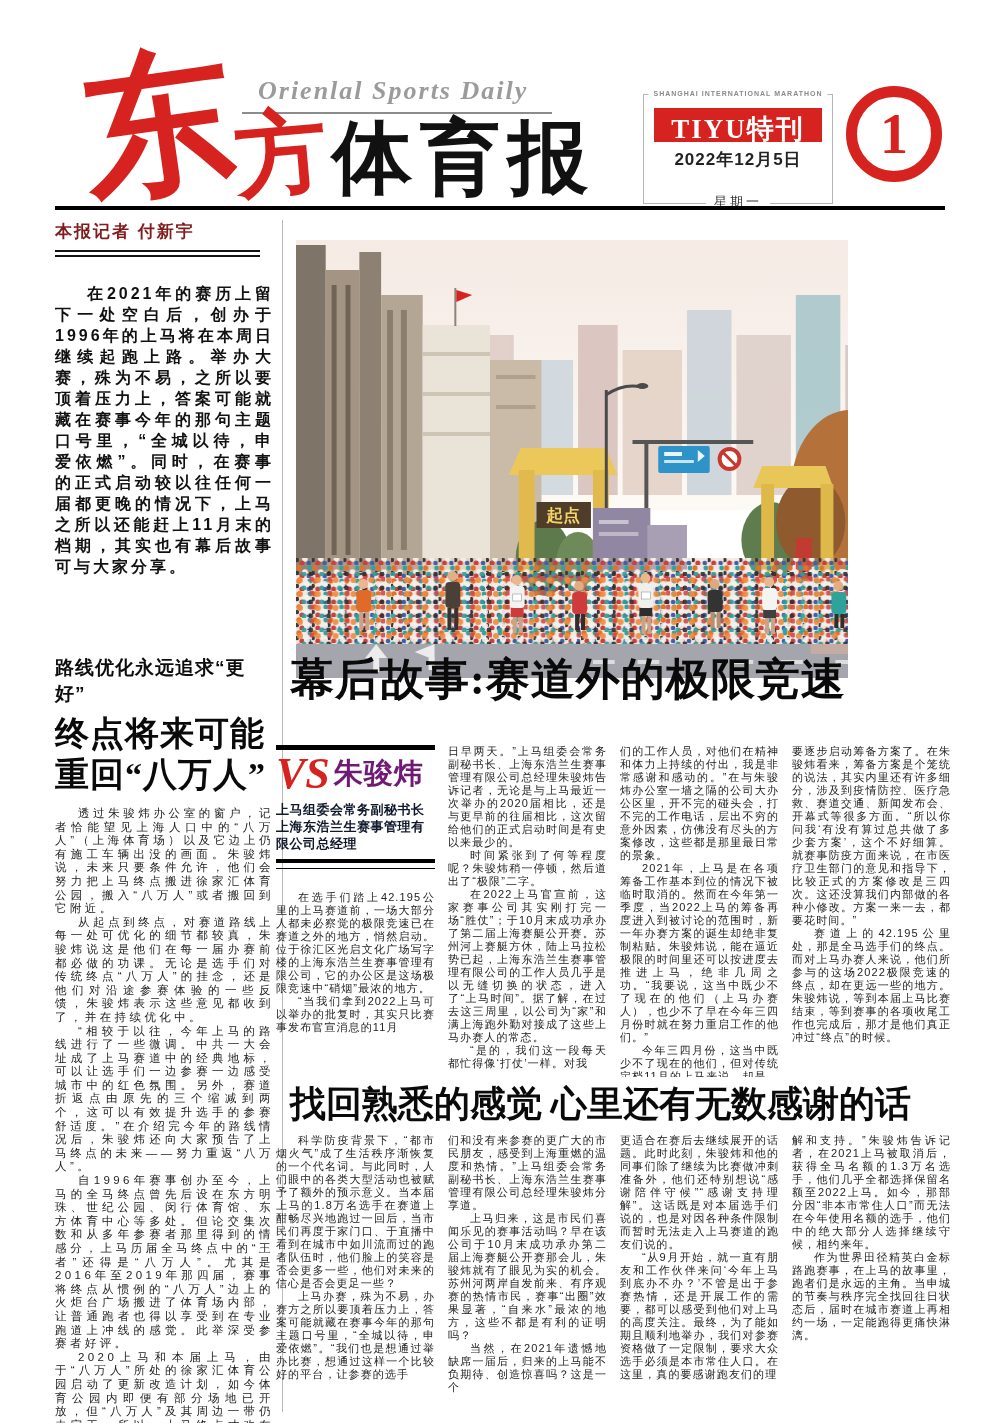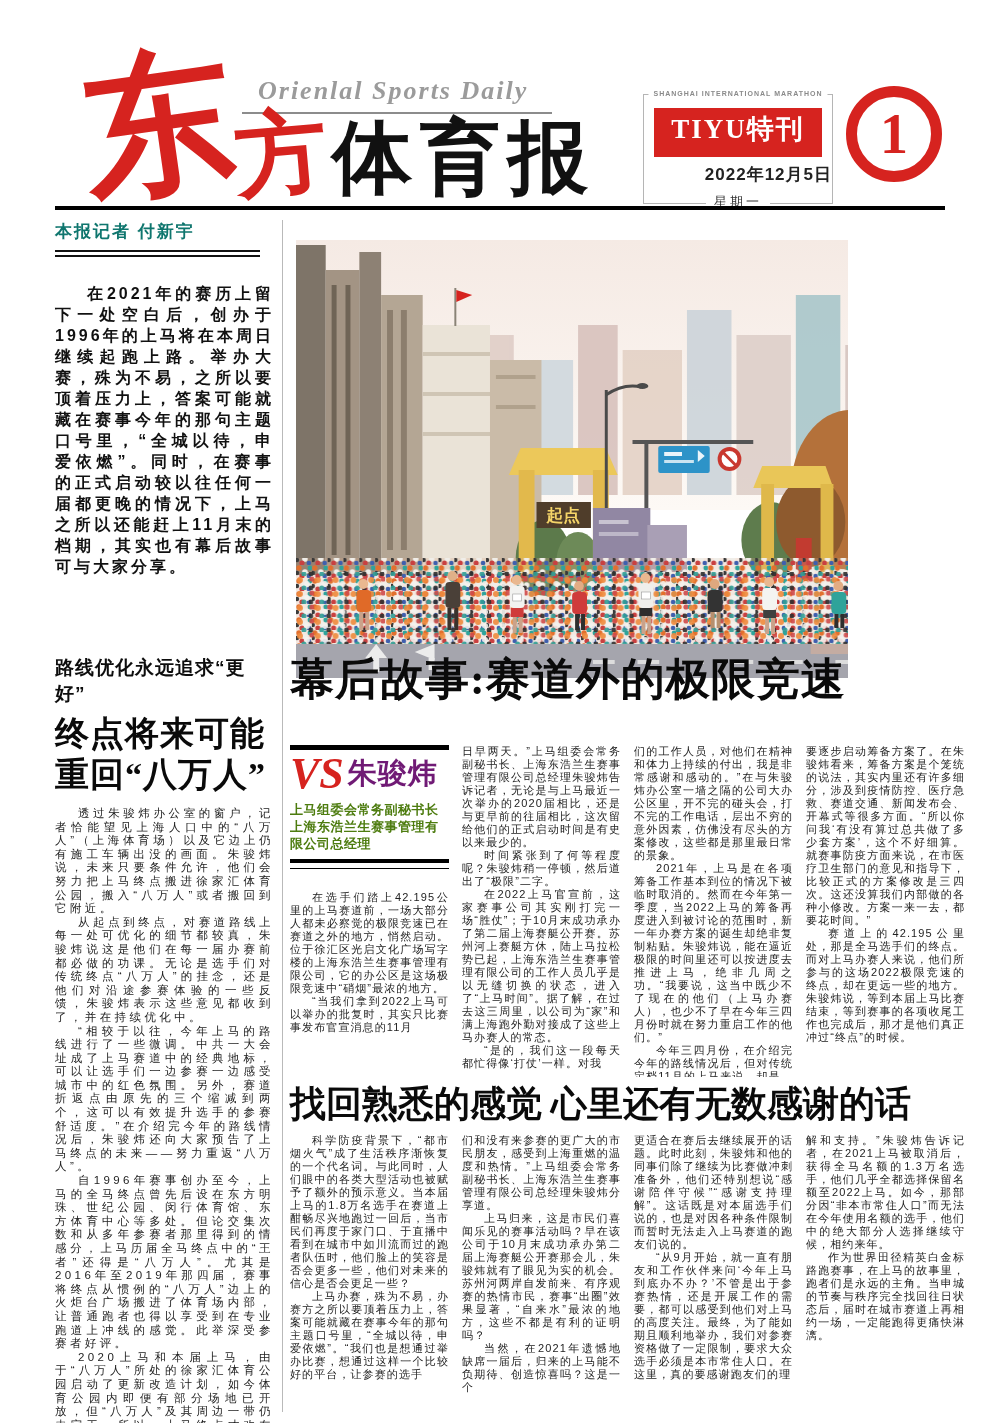--- a/index.html
+++ b/index.html
@@ -16,67 +16,67 @@
              font-size:80px;line-height:1;color:#111;letter-spacing:8px;}
   .logo-script{left:258px;top:76px;font-family:"Liberation Serif",serif;font-style:italic;
                font-weight:700;font-size:26px;color:#9b9b9b;letter-spacing:2px;}
   .logo-script-line{left:242px;top:112px;width:310px;height:2px;background:#8c8c8c;}
 
   .issue-box{left:643px;top:94px;width:188px;height:108px;border:1px solid #b5b5b5;
              text-align:center;background:#fff;}
   .issue-kicker{position:absolute;top:-5px;left:50%;transform:translateX(-50%);
                 background:#fff;padding:0 5px;font-size:7px;letter-spacing:1px;
                 color:#8a8a8a;white-space:nowrap;font-weight:700;}
-  .issue-red{margin:13px 10px 0;height:49px;background:#d6231f;color:#fff;
+  .issue-red{margin:13px 10px 0;height:34px;background:#d6231f;color:#fff;
              font-size:27px;font-weight:900;letter-spacing:2px;line-height:42px;
              font-family:"Liberation Serif",serif;}
-  .issue-date{margin-top:6px;font-size:17px;font-weight:700;color:#222;letter-spacing:1px;text-align:right;}
+  .issue-date{margin-top:6px;font-size:17px;font-weight:700;color:#222;letter-spacing:1px;}
   .issue-week{position:absolute;bottom:-8px;left:50%;transform:translateX(-50%);
               background:#fff;padding:0 8px;font-size:13px;color:#333;letter-spacing:3px;white-space:nowrap;}
   .page-circle{left:846px;top:86px;width:74px;height:74px;border:11px solid #d6231f;
                border-radius:50%;text-align:center;line-height:74px;font-size:56px;
                font-weight:900;color:#d6231f;font-family:"Liberation Serif",serif;}
   .top-rule{left:55px;top:206px;width:890px;height:4px;background:#000;}
 
   
   .left-col{left:55px;top:220px;width:219px;height:1192px;border-right:1px solid #b9b9b9;
             padding-right:8px;}
-  .byline{font-size:17px;font-weight:700;letter-spacing:2px;color:#0f766e;}
+  .byline{font-size:17px;font-weight:700;letter-spacing:2px;color:#7f1d1d;}
   .dline{margin-top:7px;width:205px;height:3px;border-top:2px solid #111;border-bottom:2px solid #111;}
   .intro{margin:26px 0 0;font-size:16px;font-weight:700;line-height:21px;
          letter-spacing:3px;text-align:justify;text-indent:2em;color:#111;}
   .kicker{margin-top:78px;font-size:19px;font-weight:700;letter-spacing:1px;color:#0d0d0d;}
   .l-head{margin-top:6px;font-family:"Liberation Serif",serif;font-weight:900;
           font-size:34px;line-height:41px;color:#0a0a0a;letter-spacing:1px;}
   .l-body{margin-top:12px;height:676px;overflow:hidden;}
   .l-body p{margin:0;font-size:11.5px;line-height:13.6px;letter-spacing:3.4px;
             text-align:justify;text-indent:2em;color:#222;}
 
   
   .photo-wrap{left:296px;top:240px;width:552px;height:438px;overflow:hidden;}
   .mid-head{left:290px;top:650px;width:675px;font-family:"Liberation Serif",serif;
             font-weight:900;font-size:44px;color:#0a0a0a;letter-spacing:1px;white-space:nowrap;}
-  .cols{left:290px;width:675px;display:grid;grid-template-columns:repeat(4,1fr);
+  .cols{left:276px;width:675px;display:grid;grid-template-columns:repeat(4,1fr);
         grid-gap:0 13px;overflow:hidden;}
   .mid-cols{top:745px;height:332px;}
   .bot-cols{top:1134px;height:278px;}
   .cols p{margin:0;font-size:11px;line-height:13px;letter-spacing:1.1px;
           text-align:justify;color:#222;}
   .cols p.ind{text-indent:2em;}
   .bot-head{left:290px;top:1080px;width:675px;font-family:"Liberation Serif",serif;
             font-weight:900;font-size:36px;color:#0a0a0a;letter-spacing:0px;white-space:nowrap;}
 
   
   .vsbox{margin-bottom:22px;}
   .vs-topbar{height:5px;background:#000;}
   .vs-row{display:flex;align-items:flex-end;margin-top:4px;}
   .vs-vs{font-family:"Liberation Serif",serif;font-style:italic;font-weight:900;
          font-size:44px;line-height:0.9;color:#d6231f;}
   .vs-name{font-size:29px;font-weight:900;color:#701a75;letter-spacing:1px;margin-left:4px;}
-  .vs-title{margin-top:7px;font-size:13px;font-weight:900;color:#4d7c0f;
+  .vs-title{margin-top:7px;font-size:13px;font-weight:900;color:#0f172a;
             line-height:17px;white-space:pre-line;letter-spacing:0.5px;}
   .vs-botline{margin-top:7px;height:5px;border-top:4px solid #000;border-bottom:1px solid #000;}
 </style>
 </head>
 <body>
 
 <div class="abs logo-dong">东</div>
 <div class="abs logo-script">Orienlal Sports Daily</div>
 <div class="abs logo-script-line"></div>
 <div class="abs logo-fang">方</div>
@@ -325,21 +325,21 @@
   </div>
   <div>
     <p>日早两天。”上马组委会常务副秘书长、上海东浩兰生赛事管理有限公司总经理朱骏炜告诉记者，无论是与上马最近一次举办的2020届相比，还是与更早前的往届相比，这次留给他们的正式启动时间是有史以来最少的。</p>
     <p class="ind">时间紧张到了何等程度呢？朱骏炜稍一停顿，然后道出了“极限”二字。</p>
     <p class="ind">在2022上马官宣前，这家赛事公司其实刚打完一场“胜仗”；于10月末成功承办了第二届上海赛艇公开赛。苏州河上赛艇方休，陆上马拉松势已起，上海东浩兰生赛事管理有限公司的工作人员几乎是以无缝切换的状态，进入了“上马时间”。据了解，在过去这三周里，以公司为“家”和满上海跑外勤对接成了这些上马办赛人的常态。</p>
     <p class="ind">“是的，我们这一段每天都忙得像‘打仗’一样。对我</p>
   </div>
   <div>
     <p>们的工作人员，对他们在精神和体力上持续的付出，我是非常感谢和感动的。”在与朱骏炜办公室一墙之隔的公司大办公区里，开不完的碰头会，打不完的工作电话，层出不穷的意外因素，仿佛没有尽头的方案修改，这些都是那里最日常的景象。</p>
     <p class="ind">2021年，上马是在各项筹备工作基本到位的情况下被临时取消的。然而在今年第一季度，当2022上马的筹备再度进入到被讨论的范围时，新一年办赛方案的诞生却绝非复制粘贴。朱骏炜说，能在逼近极限的时间里还可以按进度去推进上马，绝非几周之功。“我要说，这当中既少不了现在的他们（上马办赛人），也少不了早在今年三四月份时就在努力重启工作的他们。”</p>
-    <p class="ind">今年三四月份，在介绍完今年的路线情况后，但对传统定档11月的上马来说，却是</p>
+    <p class="ind">今年三四月份，这当中既少不了现在的他们，但对传统定档11月的上马来说，却是</p>
   </div>
   <div>
     <p>要逐步启动筹备方案了。在朱骏炜看来，筹备方案是个笼统的说法，其实内里还有许多细分，涉及到疫情防控、医疗急救、赛道交通、新闻发布会、开幕式等很多方面。“所以你问我‘有没有算过总共做了多少套方案’，这个不好细算。就赛事防疫方面来说，在市医疗卫生部门的意见和指导下，比较正式的方案修改是三四次。这还没算我们内部做的各种小修改。方案一来一去，都要花时间。”</p>
     <p class="ind">赛道上的42.195公里处，那是全马选手们的终点。而对上马办赛人来说，他们所参与的这场2022极限竞速的终点，却在更远一些的地方。朱骏炜说，等到本届上马比赛结束，等到赛事的各项收尾工作也完成后，那才是他们真正冲过“终点”的时候。</p>
   </div>
 </div>
 
 <div class="abs bot-head">找回熟悉的感觉 心里还有无数感谢的话</div>
 
 <div class="abs cols bot-cols">

